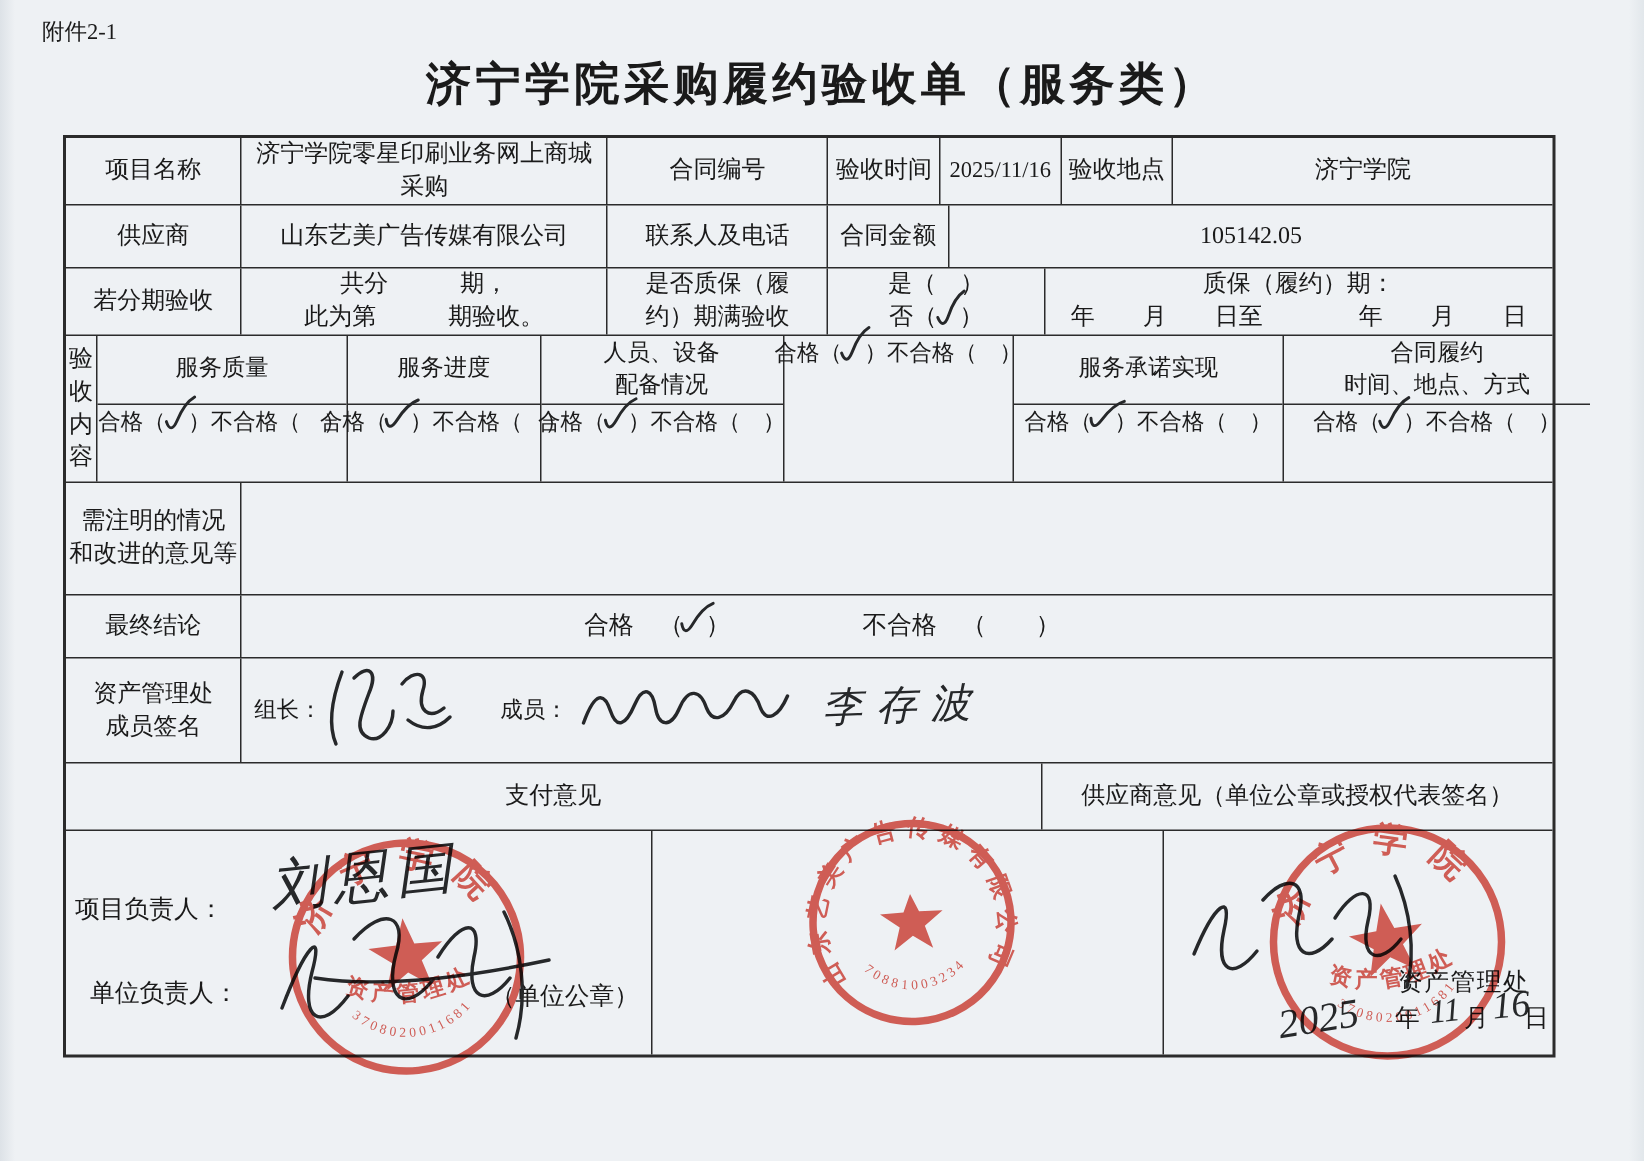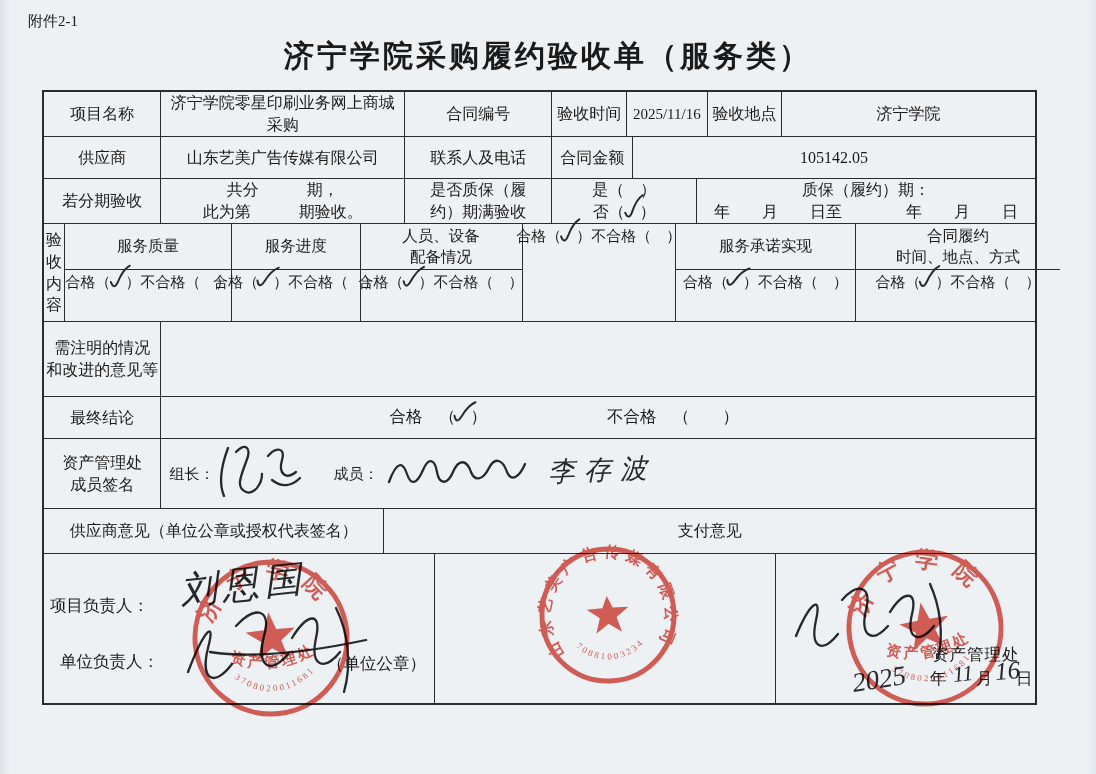--- a/index.html
+++ b/index.html
@@ -31,21 +31,21 @@
              align-items:center; justify-content:center; font-size:15.5px; line-height:1.3; }
   .insp-pf { height:51px; display:flex; flex-direction:row; align-items:flex-start;
              justify-content:center; font-size:15px; line-height:24px; }
   .ln { white-space:nowrap; }
   
   .chk { display:inline-block; width:15px; height:16px; position:relative; vertical-align:-2px; }
   .chk svg { position:absolute; left:-2px; bottom:-3px; width:21px; height:27px; overflow:visible; }
   .chk path { fill:none; stroke:#26282a; stroke-width:1.9; stroke-linecap:round; }
   
   .concl { flex-direction:row !important; justify-content:flex-start !important;
-           padding-left:228px !important; gap:120px; font-size:16.5px; }
+           padding-left:228px !important; gap:88px; font-size:16.5px; }
   
   .team-cell { justify-content:center; }
   .team-label { position:absolute; top:50%; transform:translateY(-50%); font-size:15px; }
   
   .ovl { position:absolute; inset:0; pointer-events:none; }
   .ovl > * { position:absolute; }
   .ptxt { font-size:16.5px; }
   .hw { color:#26282a; font-style:italic; white-space:nowrap; }
   .sig path { fill:none; stroke:#26282a; stroke-width:2.3; stroke-linecap:round; }
   .stamp { mix-blend-mode:multiply; opacity:.85; overflow:visible; }
@@ -201,22 +201,22 @@
       <span class="ln">资产管理处</span>
       <span class="ln">成员签名</span>
     </div>
     <div class="cell team-cell" style="flex:1">
       <span class="team-label" style="left:8px">组长：</span>
       <span class="team-label" style="left:172px">成员：</span>
     </div>
   </div>
 
   <div class="row" style="height:45px">
+    <div class="cell" style="flex:1">支付意见</div>
     <div class="cell" style="width:34.35%">供应商意见（单位公章或授权代表签名）</div>
-    <div class="cell" style="flex:1">支付意见</div>
   </div>
 
   <div class="row" style="height:149px">
     <div class="cell" style="width:39.50%"></div>
     <div class="cell" style="width:34.35%"></div>
     <div class="cell" style="flex:1"></div>
   </div>
 </div>
 
 <div class="ovl">

